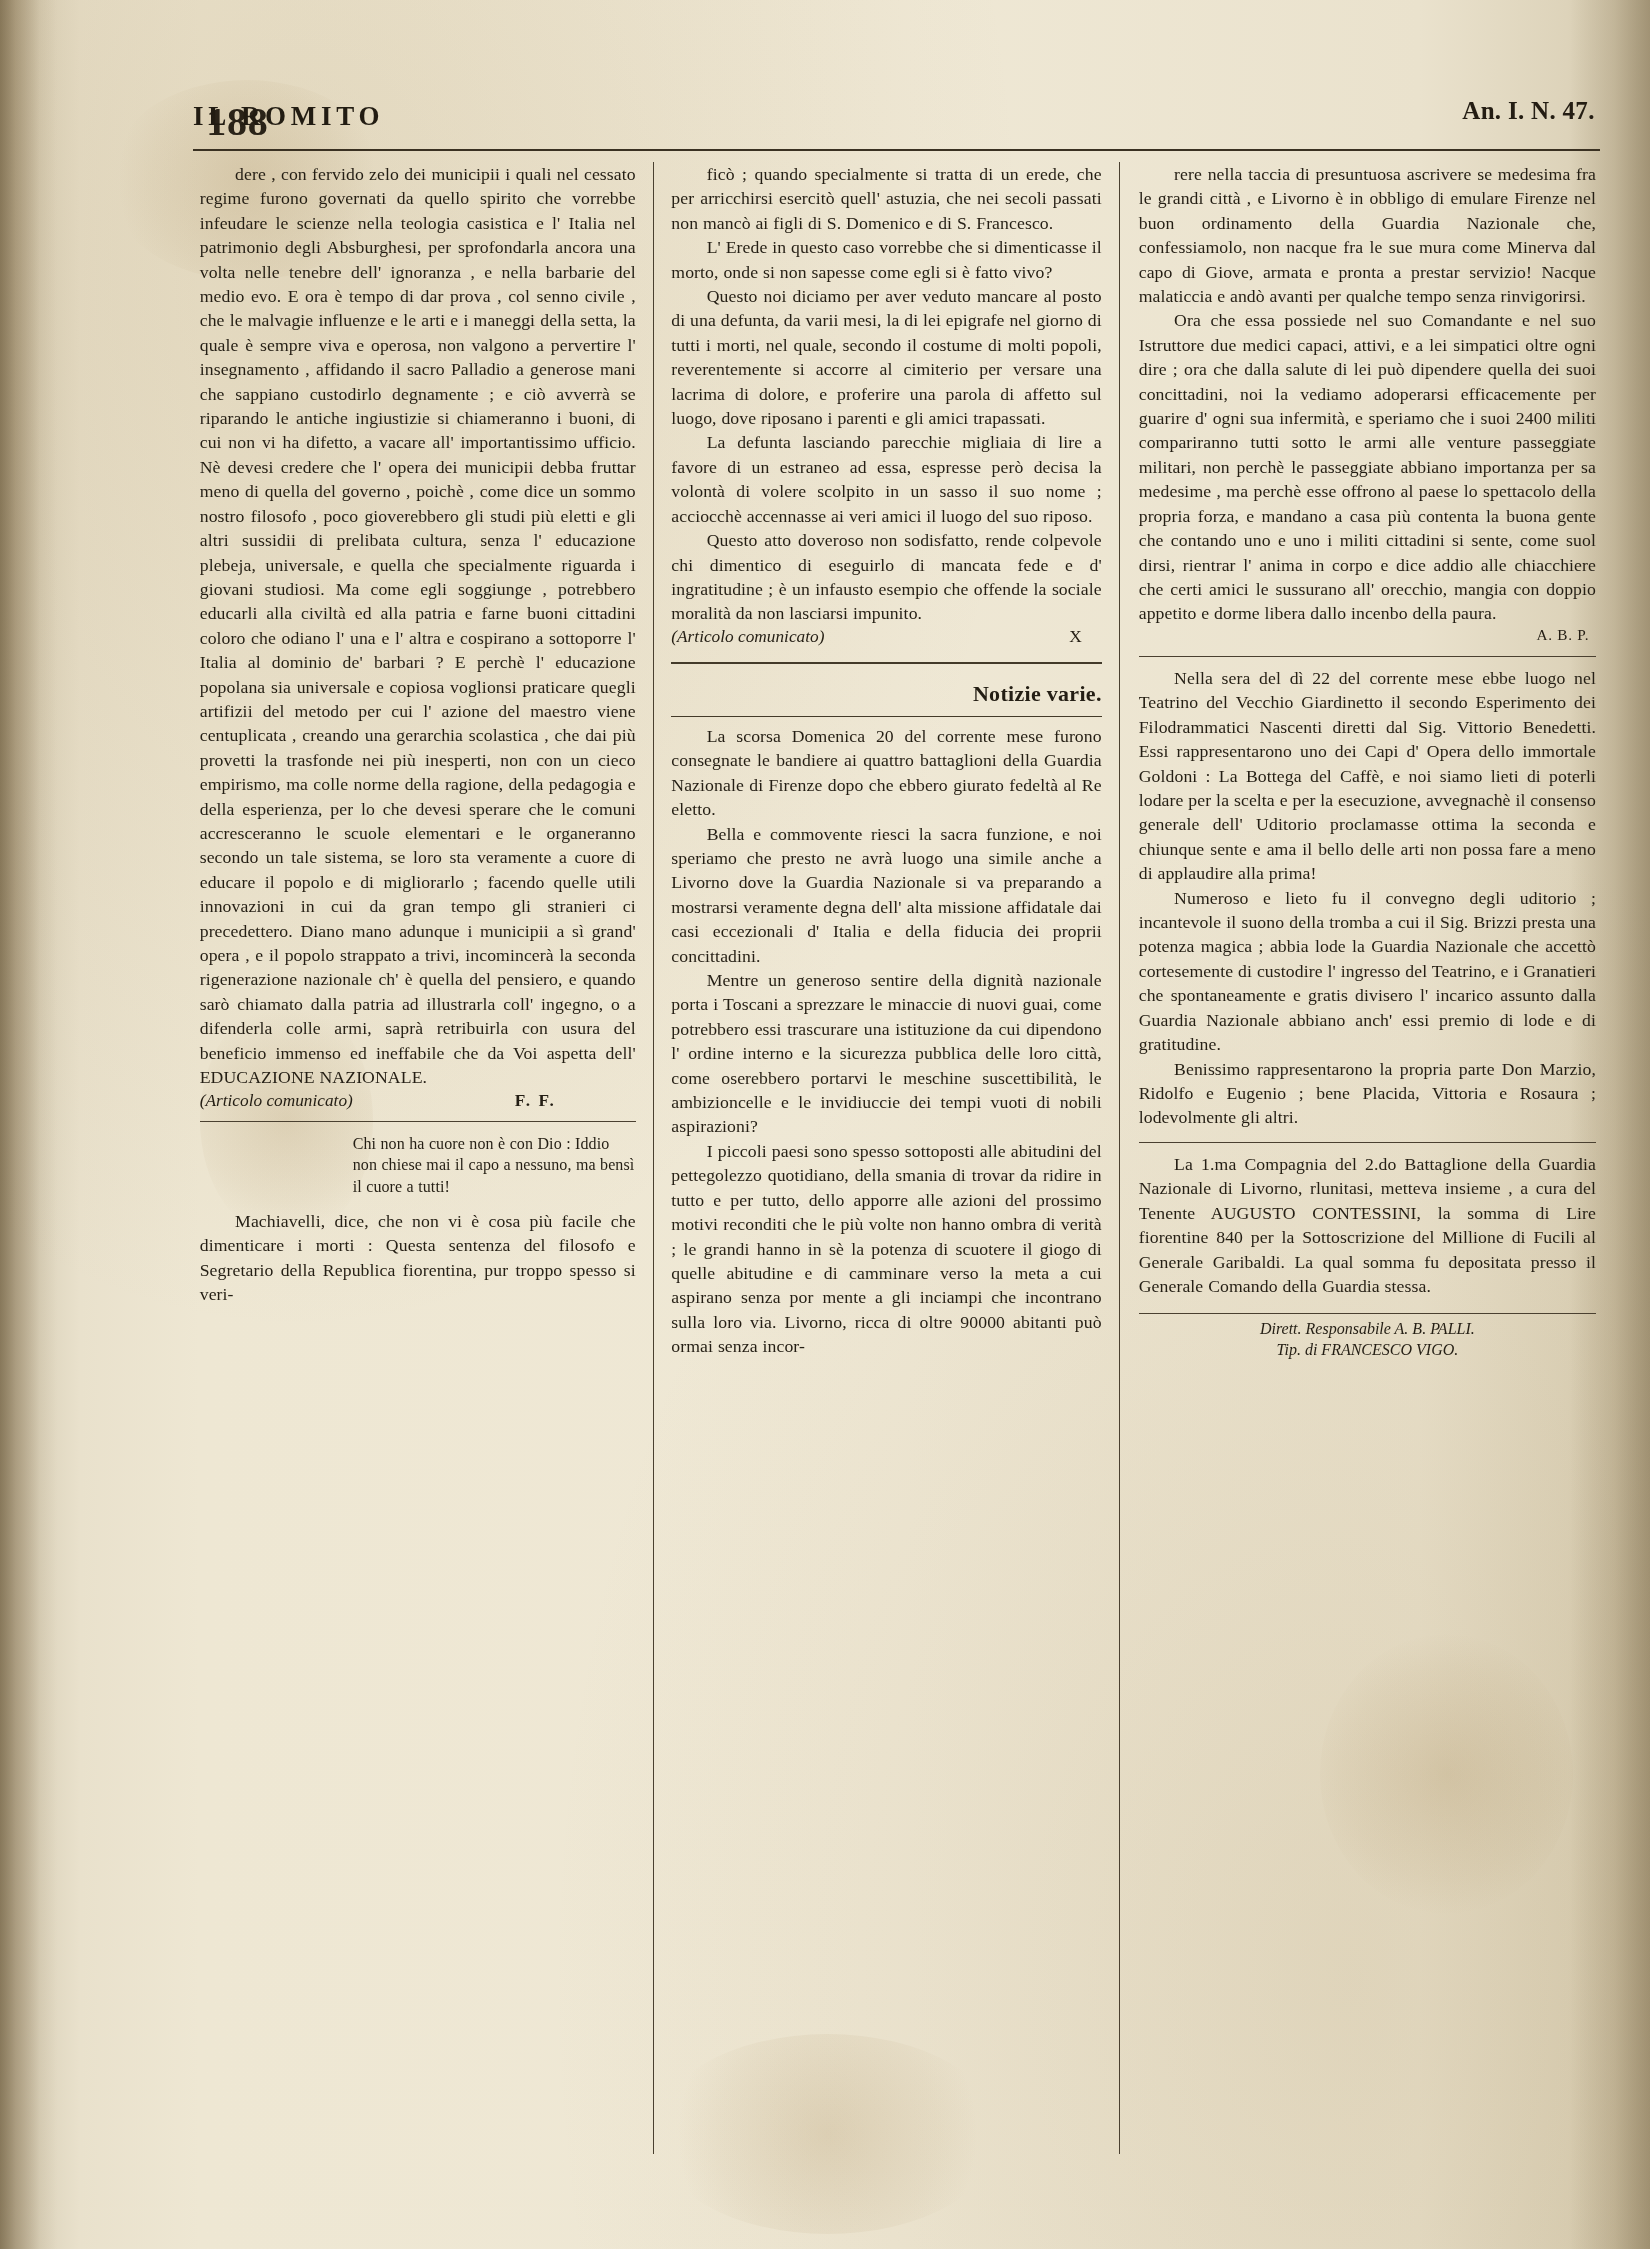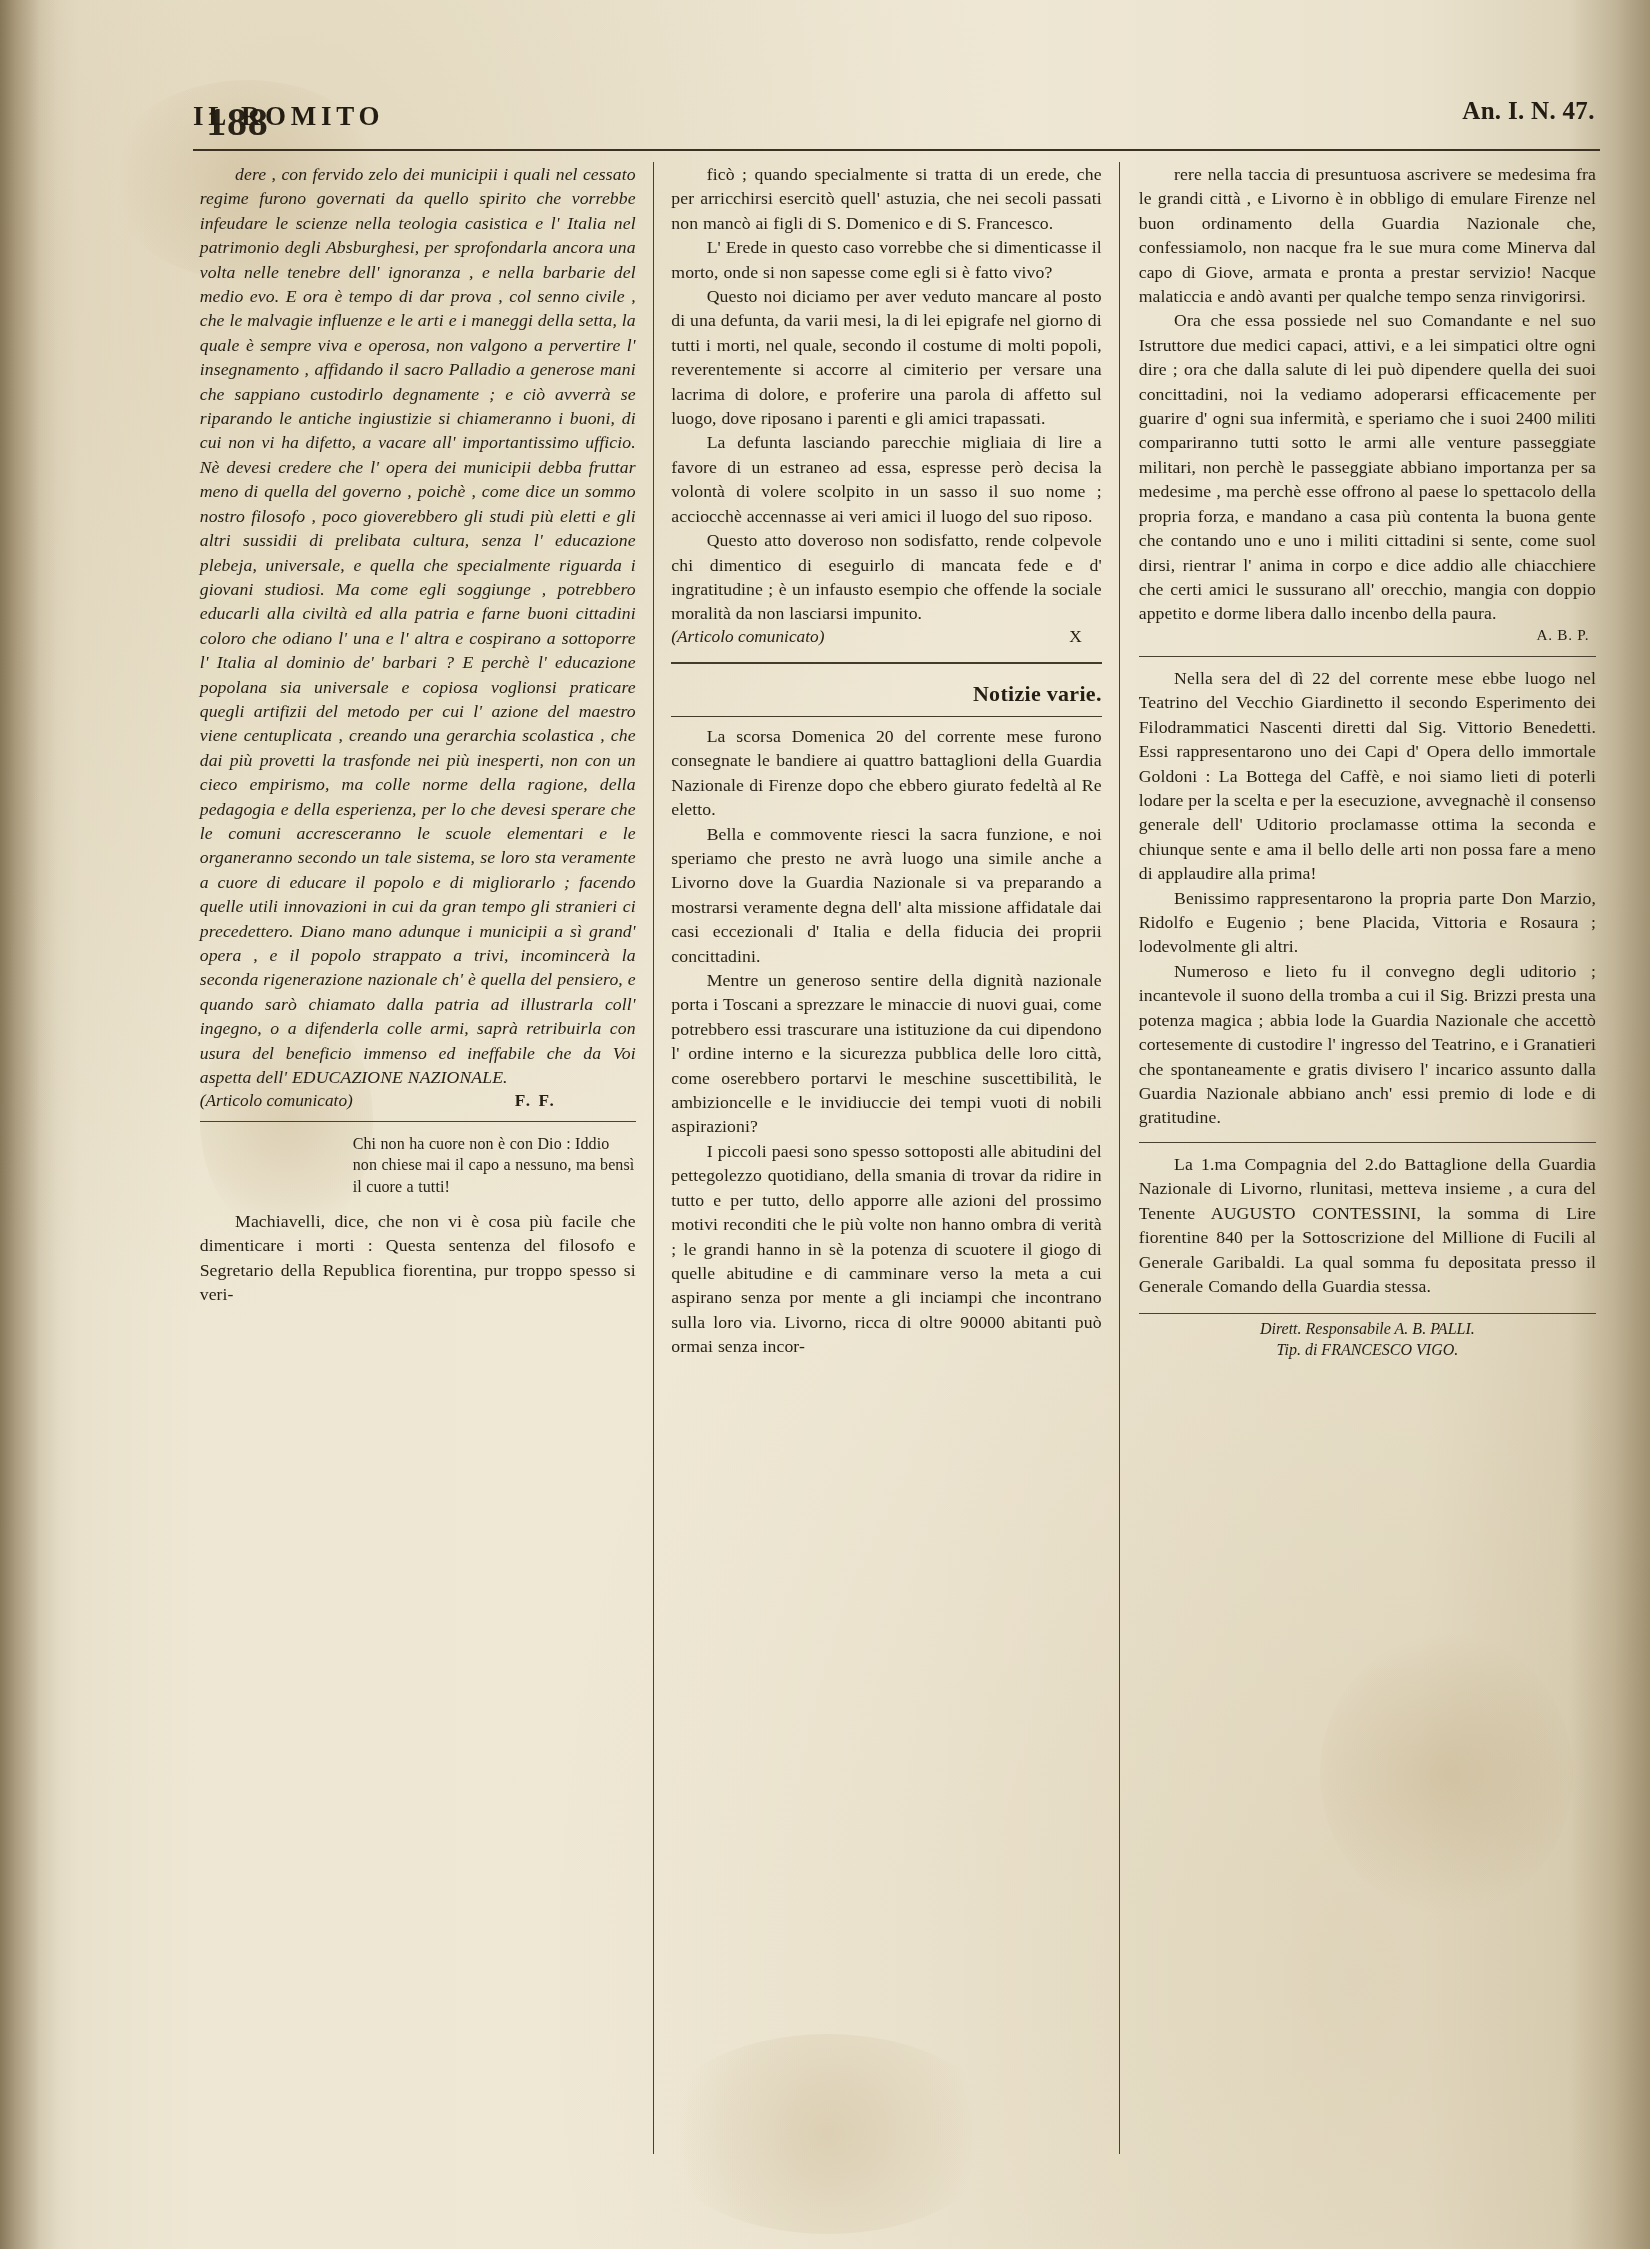--- a/index.html
+++ b/index.html
@@ -78,21 +78,21 @@
     margin:0 0 0 0;
     text-align:justify;
     text-indent:2.0em;
     font-size:17.7px;
     line-height:24.4px;
     letter-spacing:0.1px;
     word-spacing:0.3px;
   }
   .it { font-style:italic;text-align:center; }
   
-  .lean { font-style:italic; }
+  .lean { }
   .sig {
     display:flex; justify-content:space-between;
     font-size:17.3px; margin-top:1.3px;
   }
   .sig .right { padding-right:80px; letter-spacing:2px; font-weight:bold; }
   .sig .right2 { padding-right:20px; }
   .rightmark { text-align:right; padding-right:93px; font-size:18px; font-weight:bold; }
   .hr-short {
     border-top:1.3px solid #4a4030;
     margin:10.7px 0 9.3px 0;
@@ -179,22 +179,22 @@
       </div>
 
       <div class="col c3">
         <p>rere nella taccia di presuntuosa ascrivere se medesima fra le grandi città , e Livorno è in obbligo di emulare Firenze nel buon ordinamento della Guardia Nazionale che, confessiamolo, non nacque fra le sue mura come Minerva dal capo di Giove, armata e pronta a prestar servizio! Nacque malaticcia e andò avanti per qualche tempo senza rinvigorirsi.</p>
         <p>Ora che essa possiede nel suo Comandante e nel suo Istruttore due medici capaci, attivi, e a lei simpatici oltre ogni dire ; ora che dalla salute di lei può dipendere quella dei suoi concittadini, noi la vediamo adoperarsi efficacemente per guarire d' ogni sua infermità, e speriamo che i suoi 2400 militi compariranno tutti sotto le armi alle venture passeggiate militari, non perchè le passeggiate abbiano importanza per sa medesime , ma perchè esse offrono al paese lo spettacolo della propria forza, e mandano a casa più contenta la buona gente che contando uno e uno i militi cittadini si sente, come suol dirsi, rientrar l' anima in corpo e dice addio alle chiacchiere che certi amici le sussurano all' orecchio, mangia con doppio appetito e dorme libera dallo incenbo della paura.</p>
         <div class="rightmark" style="font-size:15.3px;font-weight:normal;letter-spacing:0.7px;padding-right:6.7px;">A. B. P.</div>
 
         <div class="col3rule"></div>
 
         <p>Nella sera del dì 22 del corrente mese ebbe luogo nel Teatrino del Vecchio Giardinetto il secondo Esperimento dei Filodrammatici Nascenti diretti dal Sig. Vittorio Benedetti. Essi rappresentarono uno dei Capi d' Opera dello immortale Goldoni : La Bottega del Caffè, e noi siamo lieti di poterli lodare per la scelta e per la esecuzione, avvegnachè il consenso generale dell' Uditorio proclamasse ottima la seconda e chiunque sente e ama il bello delle arti non possa fare a meno di applaudire alla prima!</p>
+        <p>Numeroso e lieto fu il convegno degli uditorio ; incantevole il suono della tromba a cui il Sig. Brizzi presta una potenza magica ; abbia lode la Guardia Nazionale che accettò cortesemente di custodire l' ingresso del Teatrino, e i Granatieri che spontaneamente e gratis divisero l' incarico assunto dalla Guardia Nazionale abbiano anch' essi premio di lode e di gratitudine.</p>
         <p>Benissimo rappresentarono la propria parte Don Marzio, Ridolfo e Eugenio ; bene Placida, Vittoria e Rosaura ; lodevolmente gli altri.</p>
-        <p>Numeroso e lieto fu il convegno degli uditorio ; incantevole il suono della tromba a cui il Sig. Brizzi presta una potenza magica ; abbia lode la Guardia Nazionale che accettò cortesemente di custodire l' ingresso del Teatrino, e i Granatieri che spontaneamente e gratis divisero l' incarico assunto dalla Guardia Nazionale abbiano anch' essi premio di lode e di gratitudine.</p>
 
         <div class="col3rule"></div>
 
         <p>La 1.ma Compagnia del 2.do Battaglione della Guardia Nazionale di Livorno, rlunitasi, metteva insieme , a cura del Tenente AUGUSTO CONTESSINI, la somma di Lire fiorentine 840 per la Sottoscrizione del Millione di Fucili al Generale Garibaldi. La qual somma fu depositata presso il Generale Comando della Guardia stessa.</p>
 
         <div class="col3rule" style="margin:14.7px 0 5.3px 0;"></div>
         <div class="colophon" style="margin-top:0;font-style:italic;">
           <div>Dirett. Responsabile A. B. PALLI.</div>
           <div>Tip. di FRANCESCO VIGO.</div>
         </div>

